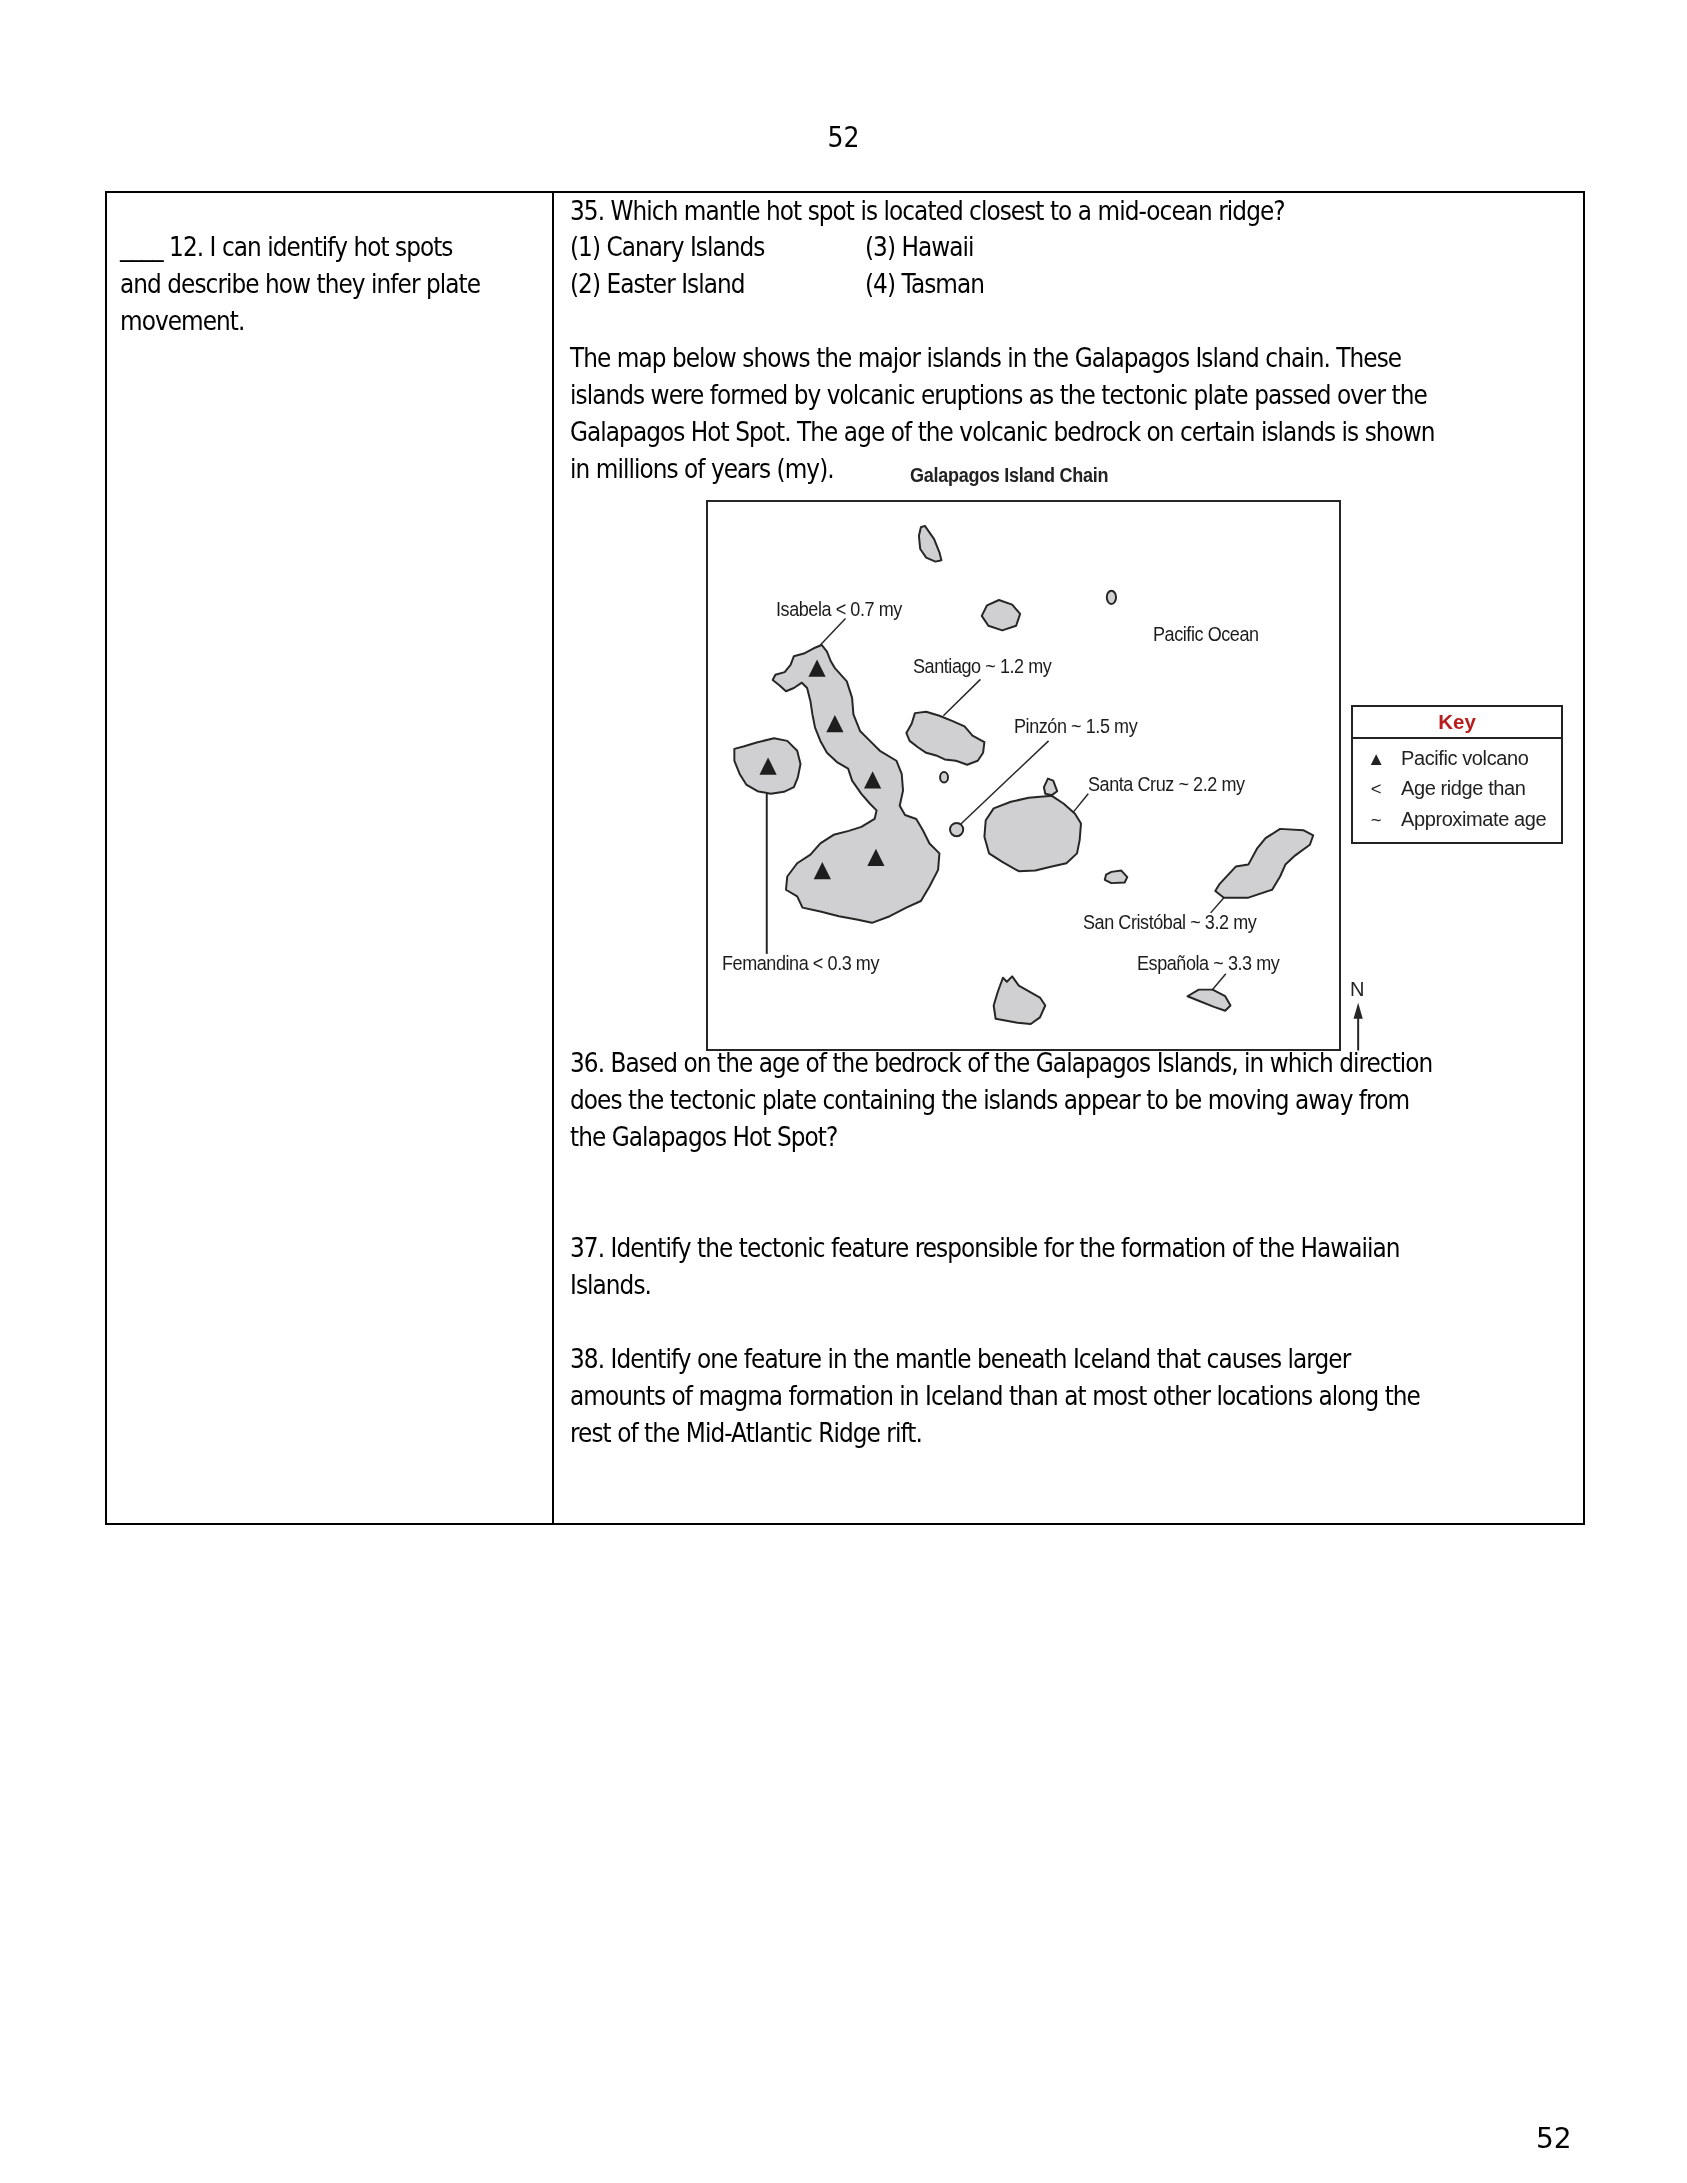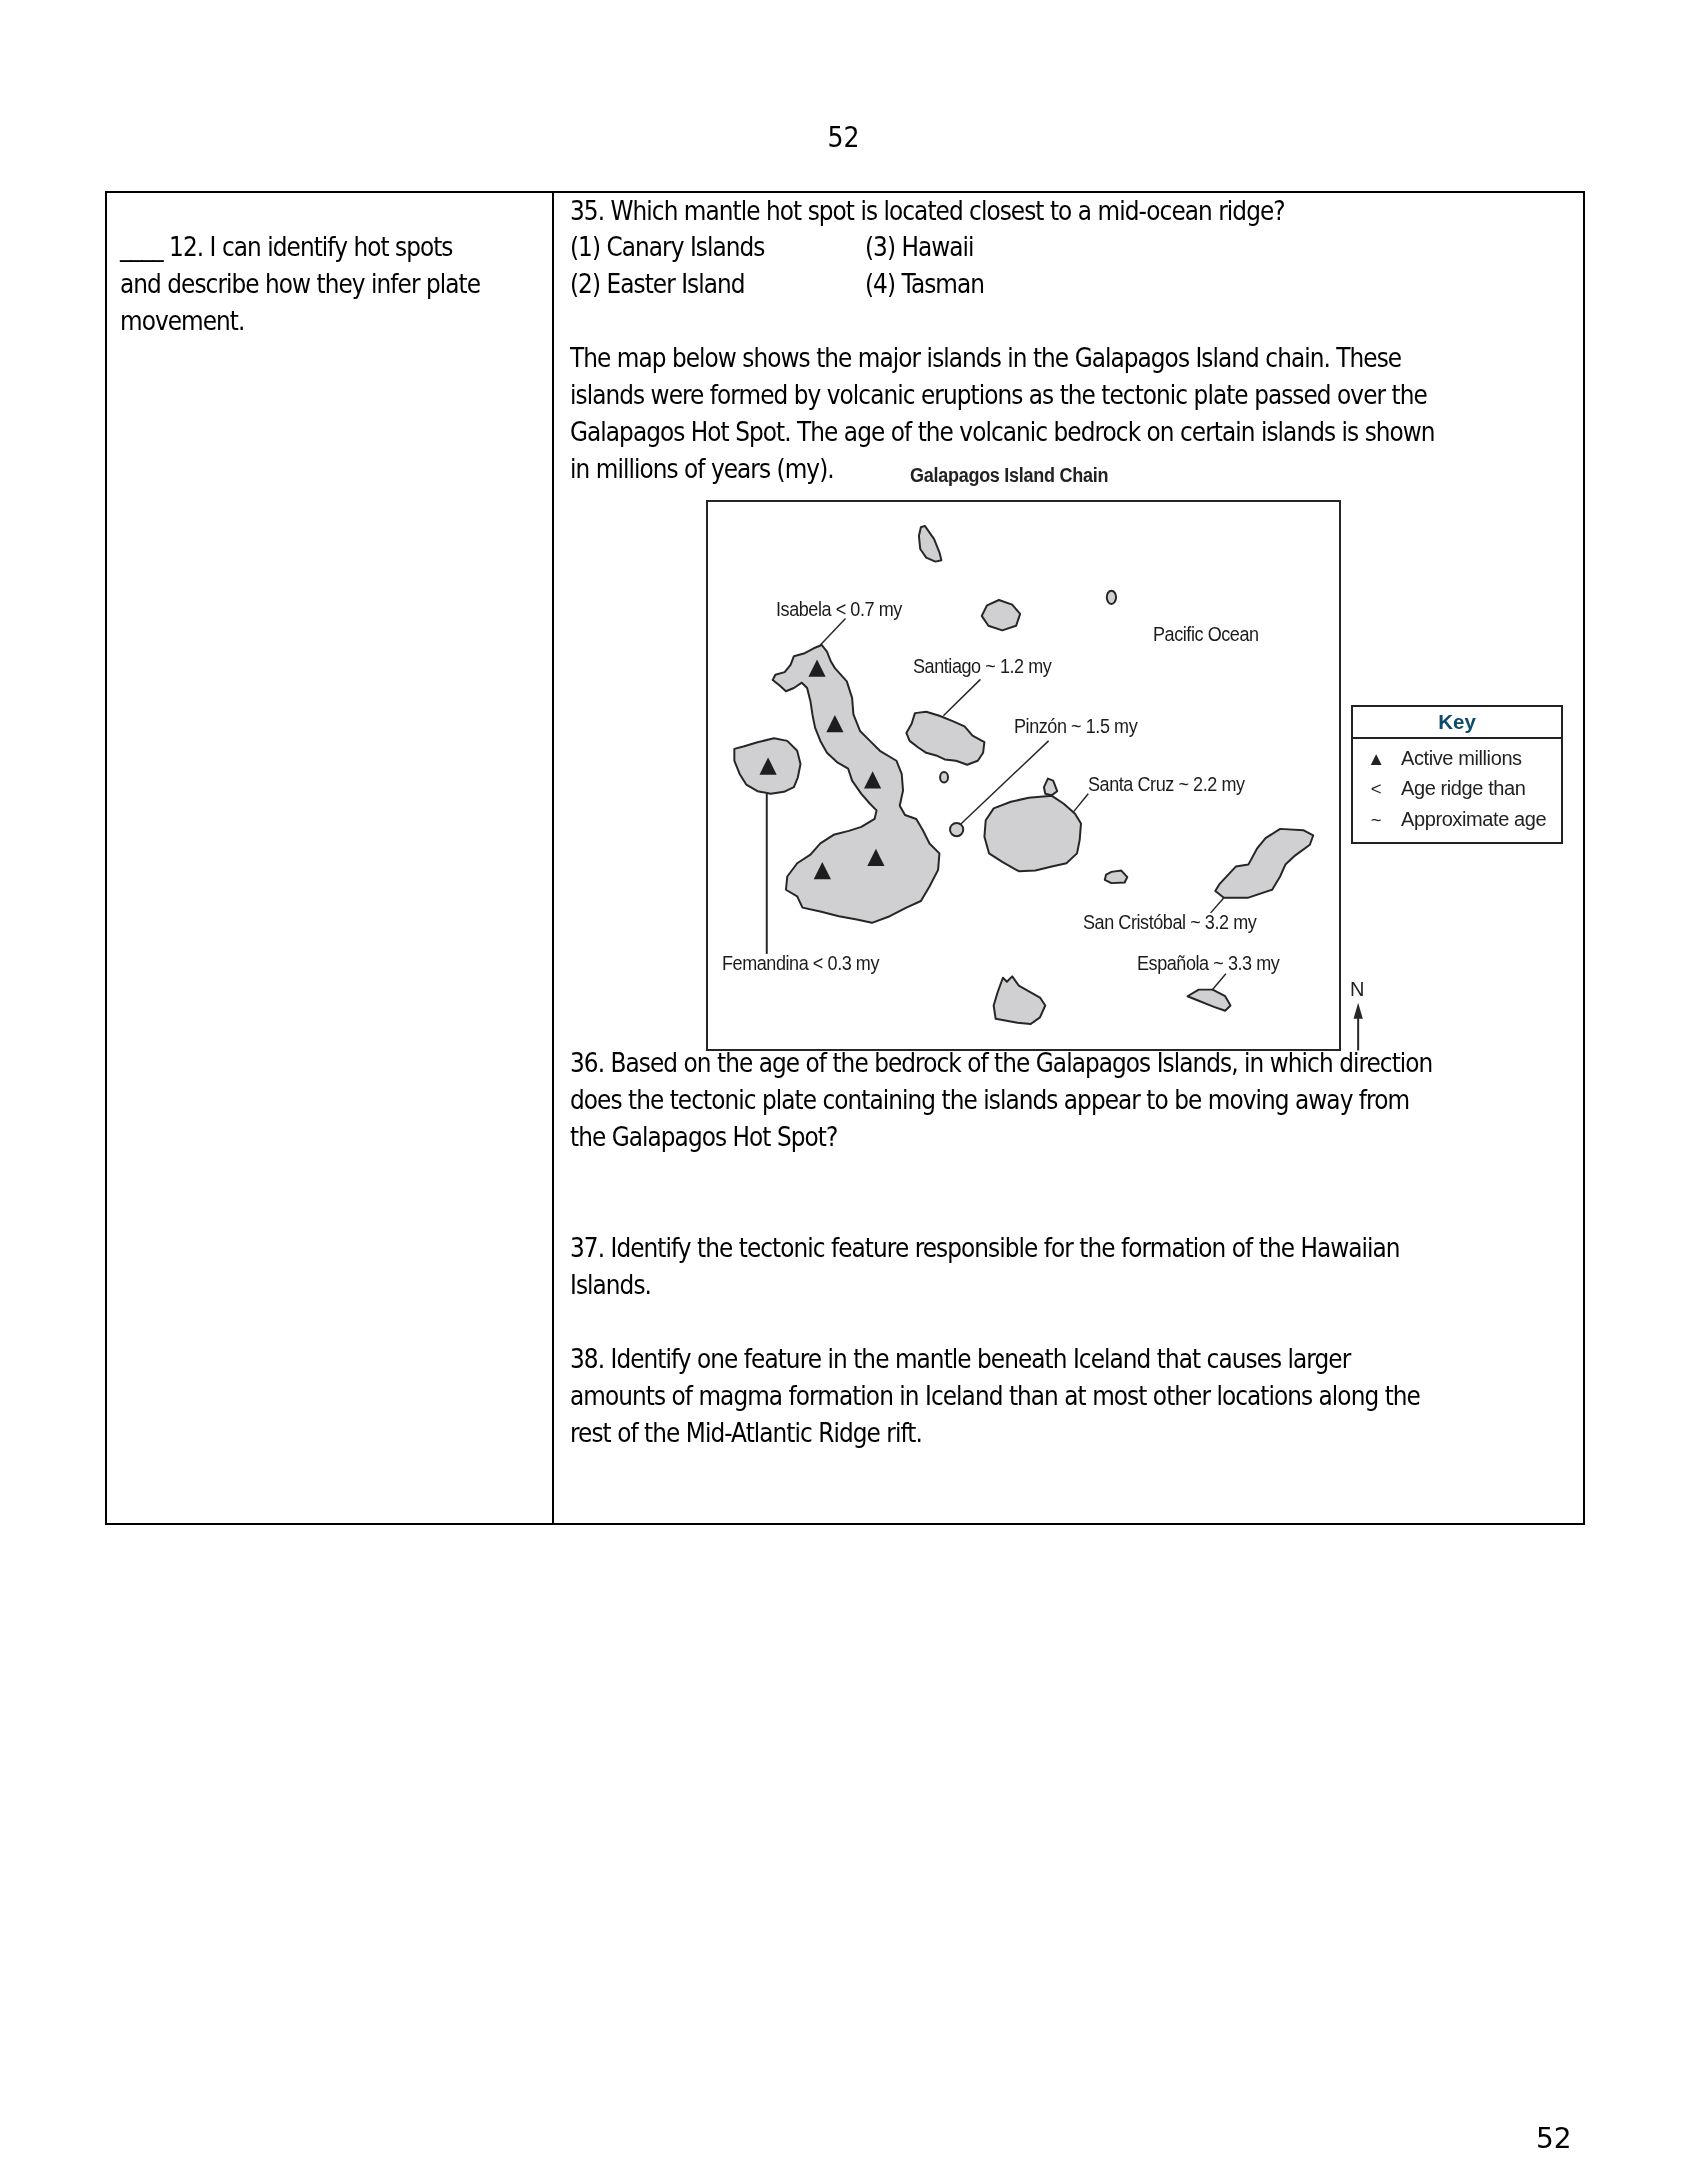--- a/index.html
+++ b/index.html
@@ -18,21 +18,21 @@
   .map-title { position: absolute; left: 910px; top: 464px; font-size: 20px; font-weight: bold;
                color: #222; font-family: "Liberation Sans", sans-serif; letter-spacing: -0.3px; transform: scaleX(0.9); transform-origin: left top; }
   .map-frame { position: absolute; left: 706px; top: 500px; width: 635px; height: 551px;
                border: 2.6px solid #262626; box-sizing: border-box; }
   svg.overlay { position: absolute; left: 0; top: 0; width: 1687px; height: 2183px; pointer-events: none; }
   .map-label { position: absolute; font-size: 20.5px; color: #1c1c1c; white-space: nowrap;
                font-family: "Liberation Sans", sans-serif; letter-spacing: -0.5px; transform: scaleX(0.88); transform-origin: left top; }
   .key-box { position: absolute; left: 1351px; top: 705px; width: 212px; height: 139px;
              border: 2px solid #222; box-sizing: border-box; background: #fff; }
   .key-head { position: absolute; left: 0; top: 0; width: 100%; height: 30px; border-bottom: 2px solid #222;
-              text-align: center; font-size: 20.5px; font-weight: bold; line-height: 29px; color: #0c4a6e;
+              text-align: center; font-size: 20.5px; font-weight: bold; line-height: 29px; color: #b91c1c;
               font-family: "Liberation Sans", sans-serif; }
   .key-row { position: absolute; left: 0; width: 100%; height: 29px; }
   .key-sym { position: absolute; left: 13.2px; width: 20px; text-align: center; font-size: 18.5px; line-height: 29px; color: #222; }
   .key-text { position: absolute; left: 48px; font-size: 20px; line-height: 29px; color: #222; white-space: nowrap;
               font-family: "Liberation Sans", sans-serif; letter-spacing: -0.4px; }
   .north-n { position: absolute; left: 1350px; top: 978px; font-size: 20px; color: #222; font-family: "Liberation Sans", sans-serif; }
 </style>
 </head>
 <body>
 
@@ -128,21 +128,21 @@
 <div class="map-label" style="left:1014px; top:714px;">Pinzón ~ 1.5 my</div>
 <div class="map-label" style="left:1088px; top:772px;">Santa Cruz ~ 2.2 my</div>
 <div class="map-label" style="left:1083px; top:910px;">San Cristóbal ~ 3.2 my</div>
 <div class="map-label" style="left:722px; top:951px;">Femandina &lt; 0.3 my</div>
 <div class="map-label" style="left:1137px; top:951px;">Española ~ 3.3 my</div>
 
 <div class="key-box">
   <div class="key-head">Key</div>
   <div class="key-row" style="top:37px;">
     <span class="key-sym">▲</span>
-    <span class="key-text">Active millions</span>
+    <span class="key-text">Pacific volcano</span>
   </div>
   <div class="key-row" style="top:67px;">
     <span class="key-sym">&lt;</span>
     <span class="key-text">Age ridge than</span>
   </div>
   <div class="key-row" style="top:98px;">
     <span class="key-sym">~</span>
     <span class="key-text">Approximate age</span>
   </div>
 </div>

